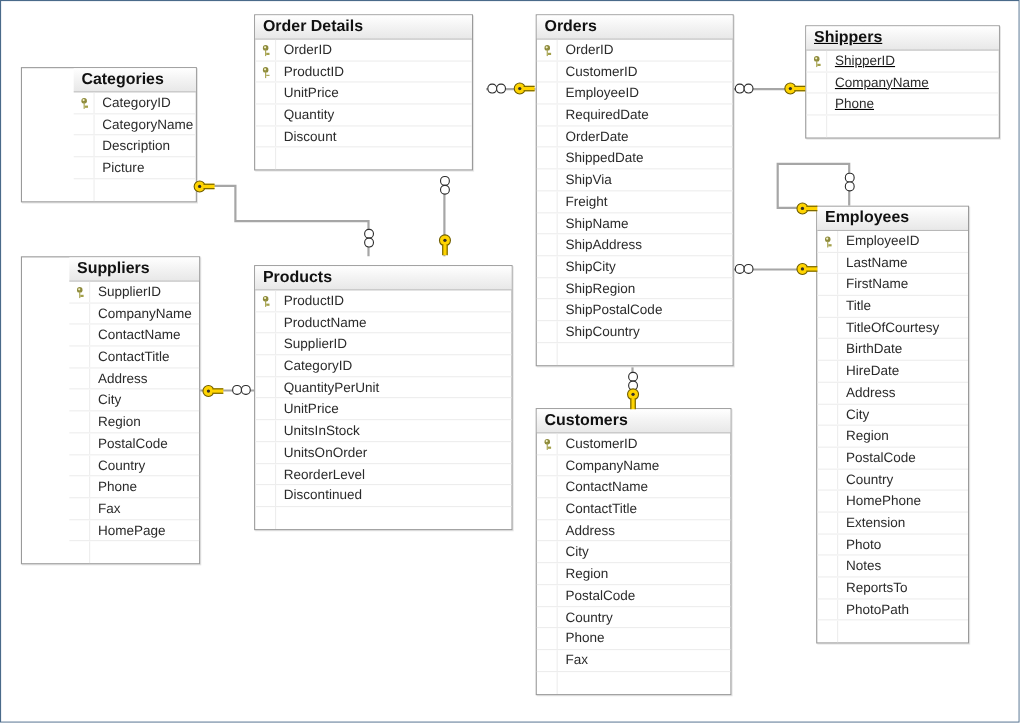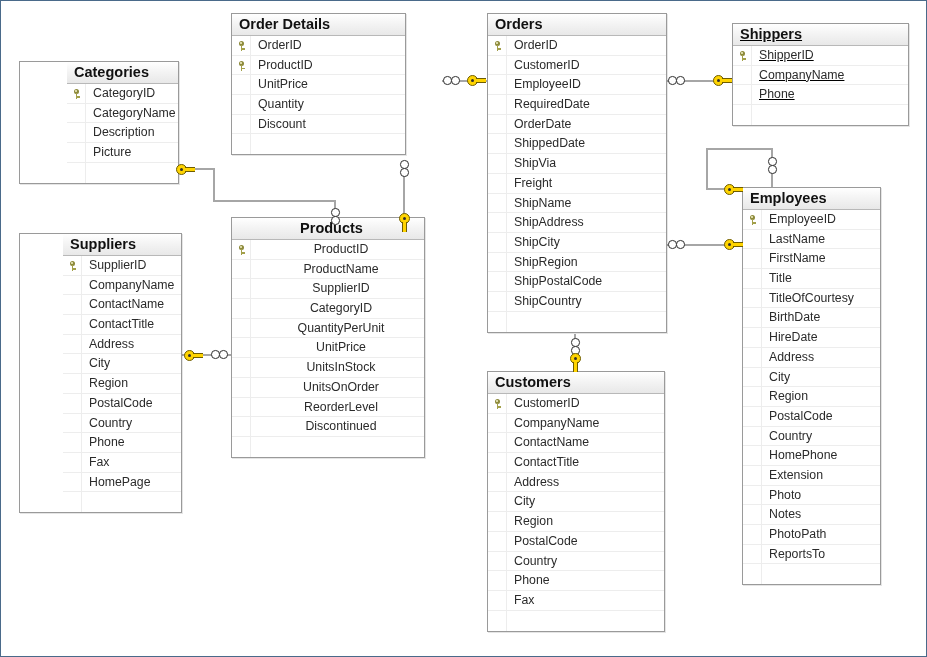--- a/index.html
+++ b/index.html
@@ -311,21 +311,21 @@
         <li class="field">
           <span class="gutter"></span>
           <span class="fname">Picture</span>
         </li>
         <li class="field blank">
           <span class="gutter"></span>
         </li>
       </ul>
   </div>
 
-  <div class="table" id="tbl-order-details" style="left:230px; top:12px; width:175px;">
+  <div class="table" id="tbl-order-details" style="left:230px; top:12px; width:199px;">
     <div class="table-header">Order Details</div>
     <ul class="field-list">
         <li class="field">
           <span class="gutter">
             <span class="pk-icon">
               <i class="pk-head"></i>
               <i class="pk-dot"></i>
               <i class="pk-stem"></i>
               <i class="pk-tooth"></i>
             </span>
@@ -518,21 +518,21 @@
         <li class="field">
           <span class="gutter"></span>
           <span class="fname">HomePage</span>
         </li>
         <li class="field blank">
           <span class="gutter"></span>
         </li>
       </ul>
   </div>
 
-  <div class="table" id="tbl-products" style="left:230px; top:216px; width:194px;text-align:center;">
+  <div class="table" id="tbl-products" style="left:230px; top:240px; width:235px;">
     <div class="table-header">Products</div>
     <ul class="field-list">
         <li class="field">
           <span class="gutter">
             <span class="pk-icon">
               <i class="pk-head"></i>
               <i class="pk-dot"></i>
               <i class="pk-stem"></i>
               <i class="pk-tooth"></i>
             </span>
@@ -710,25 +710,25 @@
         <li class="field">
           <span class="gutter"></span>
           <span class="fname">Photo</span>
         </li>
         <li class="field">
           <span class="gutter"></span>
           <span class="fname">Notes</span>
         </li>
         <li class="field">
           <span class="gutter"></span>
+          <span class="fname">ReportsTo</span>
+        </li>
+        <li class="field">
+          <span class="gutter"></span>
           <span class="fname">PhotoPath</span>
-        </li>
-        <li class="field">
-          <span class="gutter"></span>
-          <span class="fname">ReportsTo</span>
         </li>
         <li class="field blank">
           <span class="gutter"></span>
         </li>
       </ul>
   </div>
 
 </div>
 
 </body></html>

